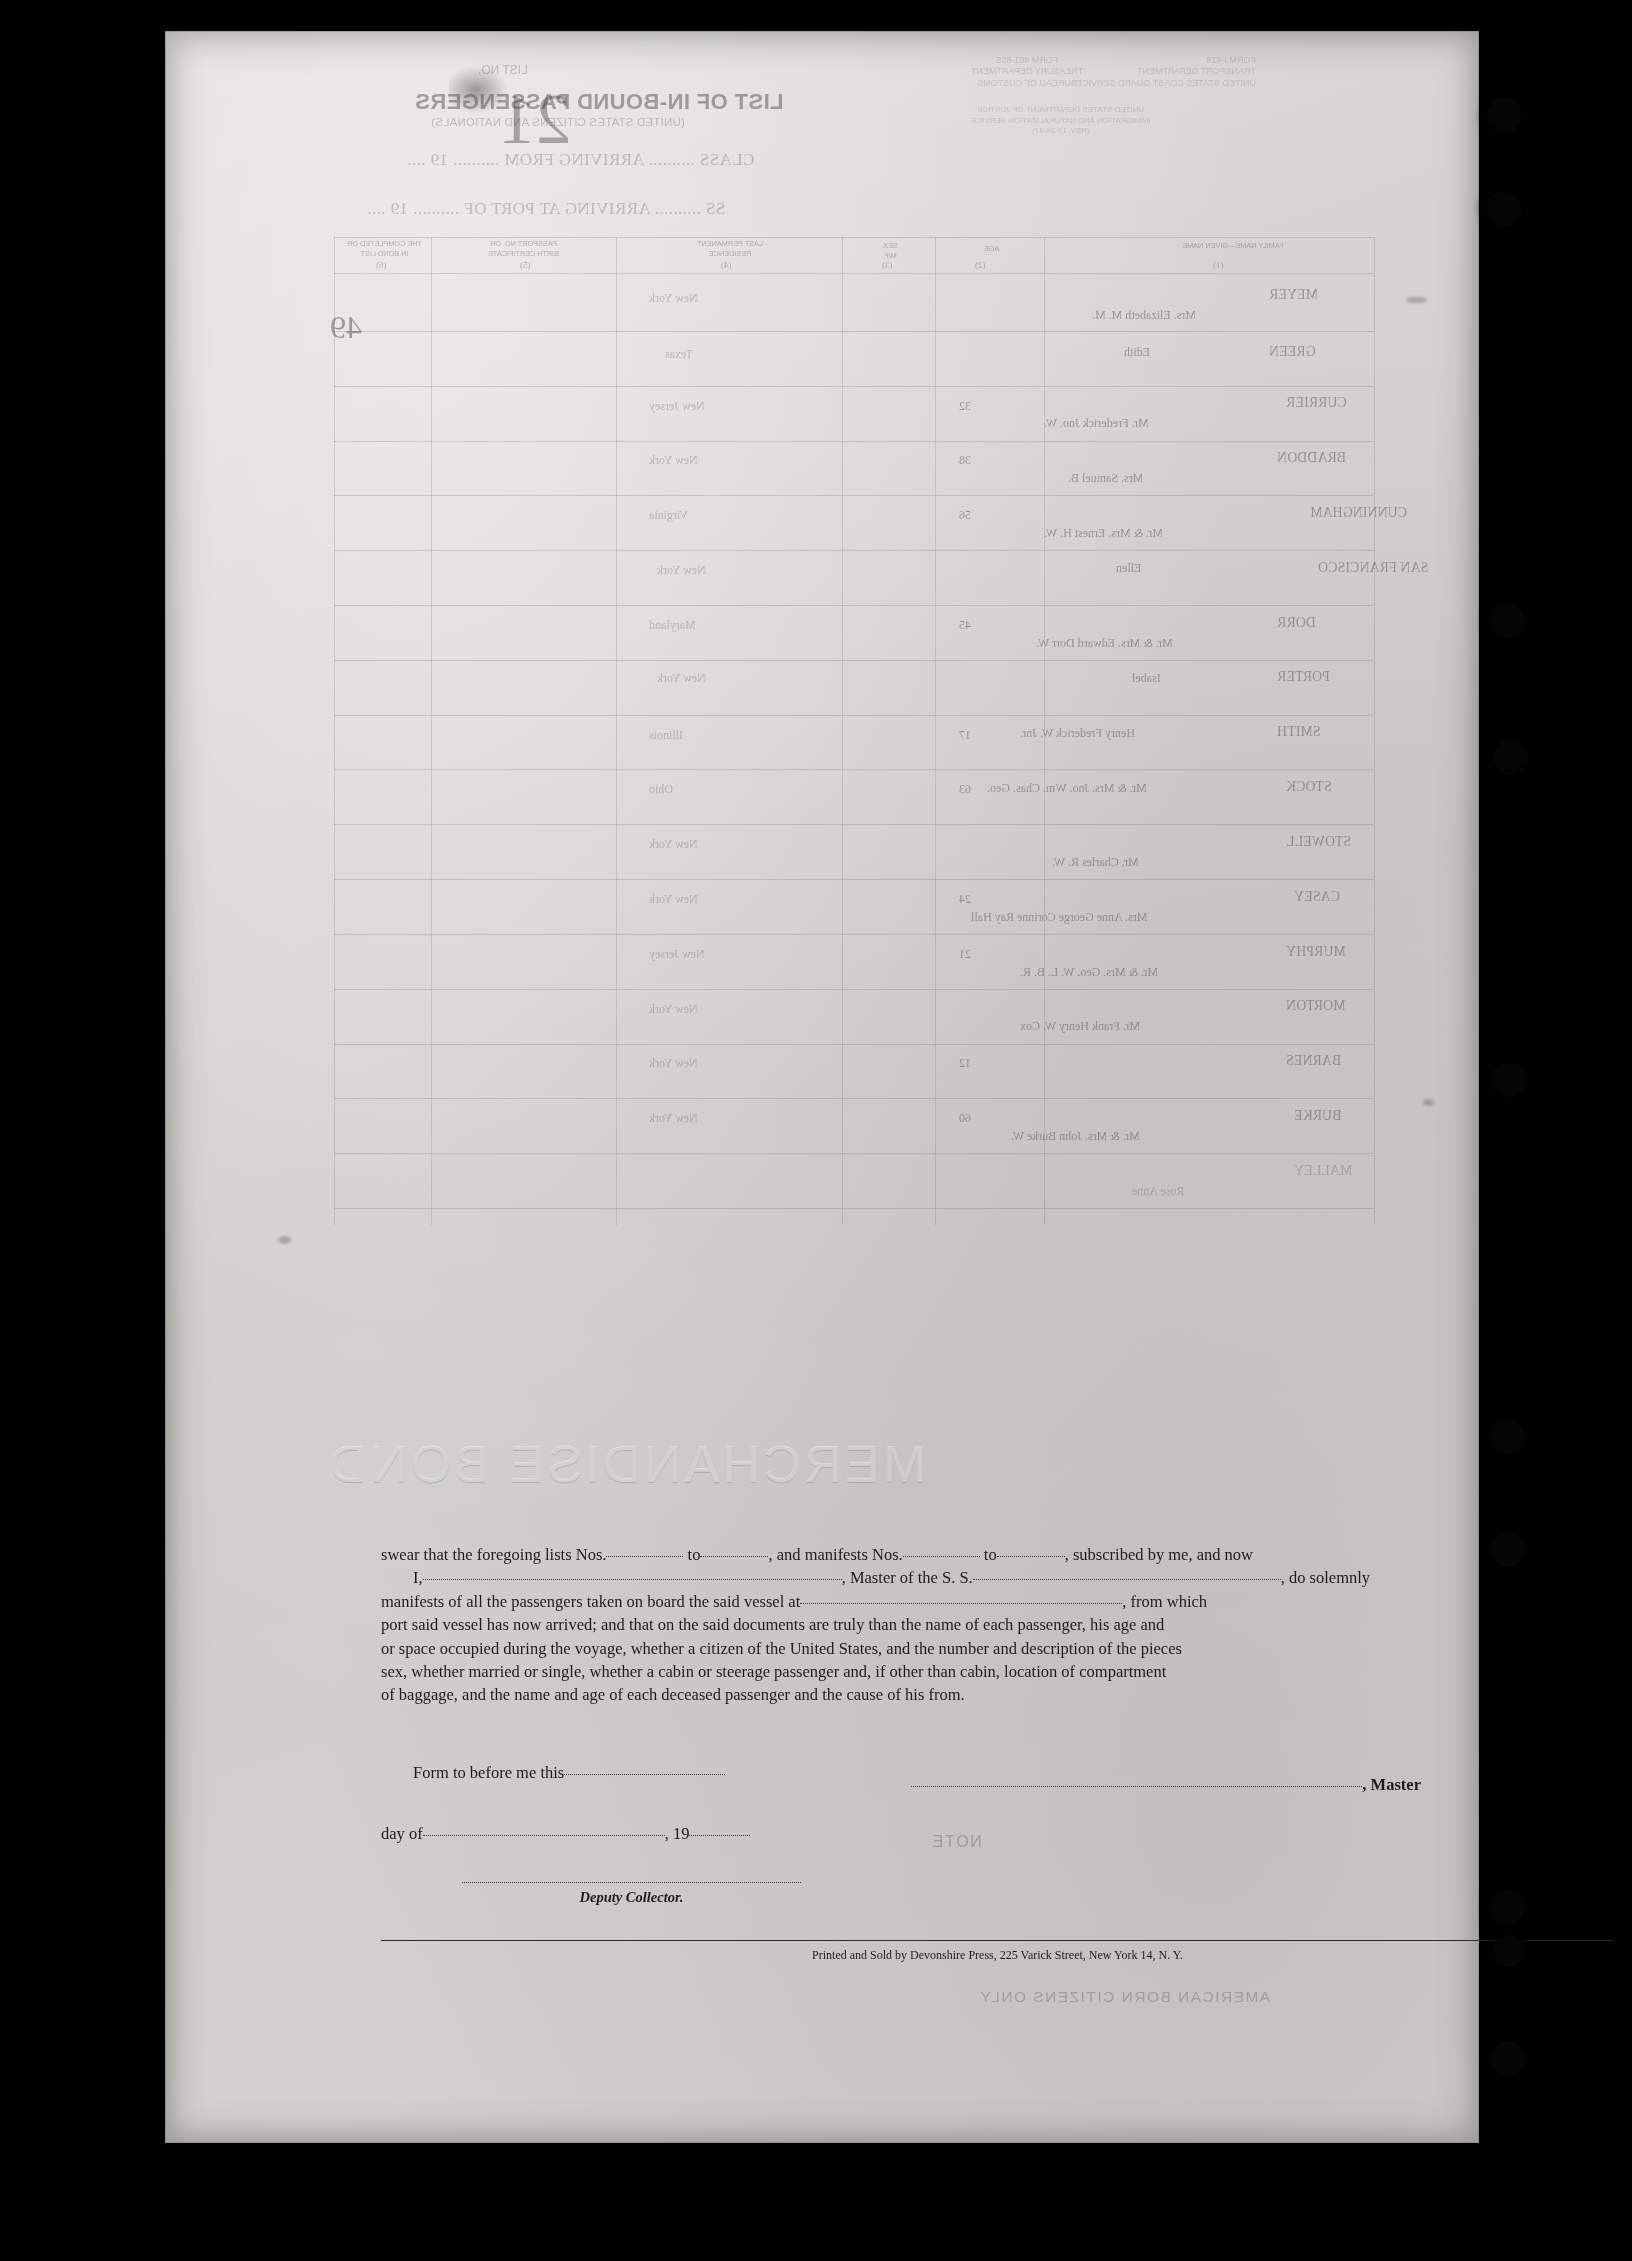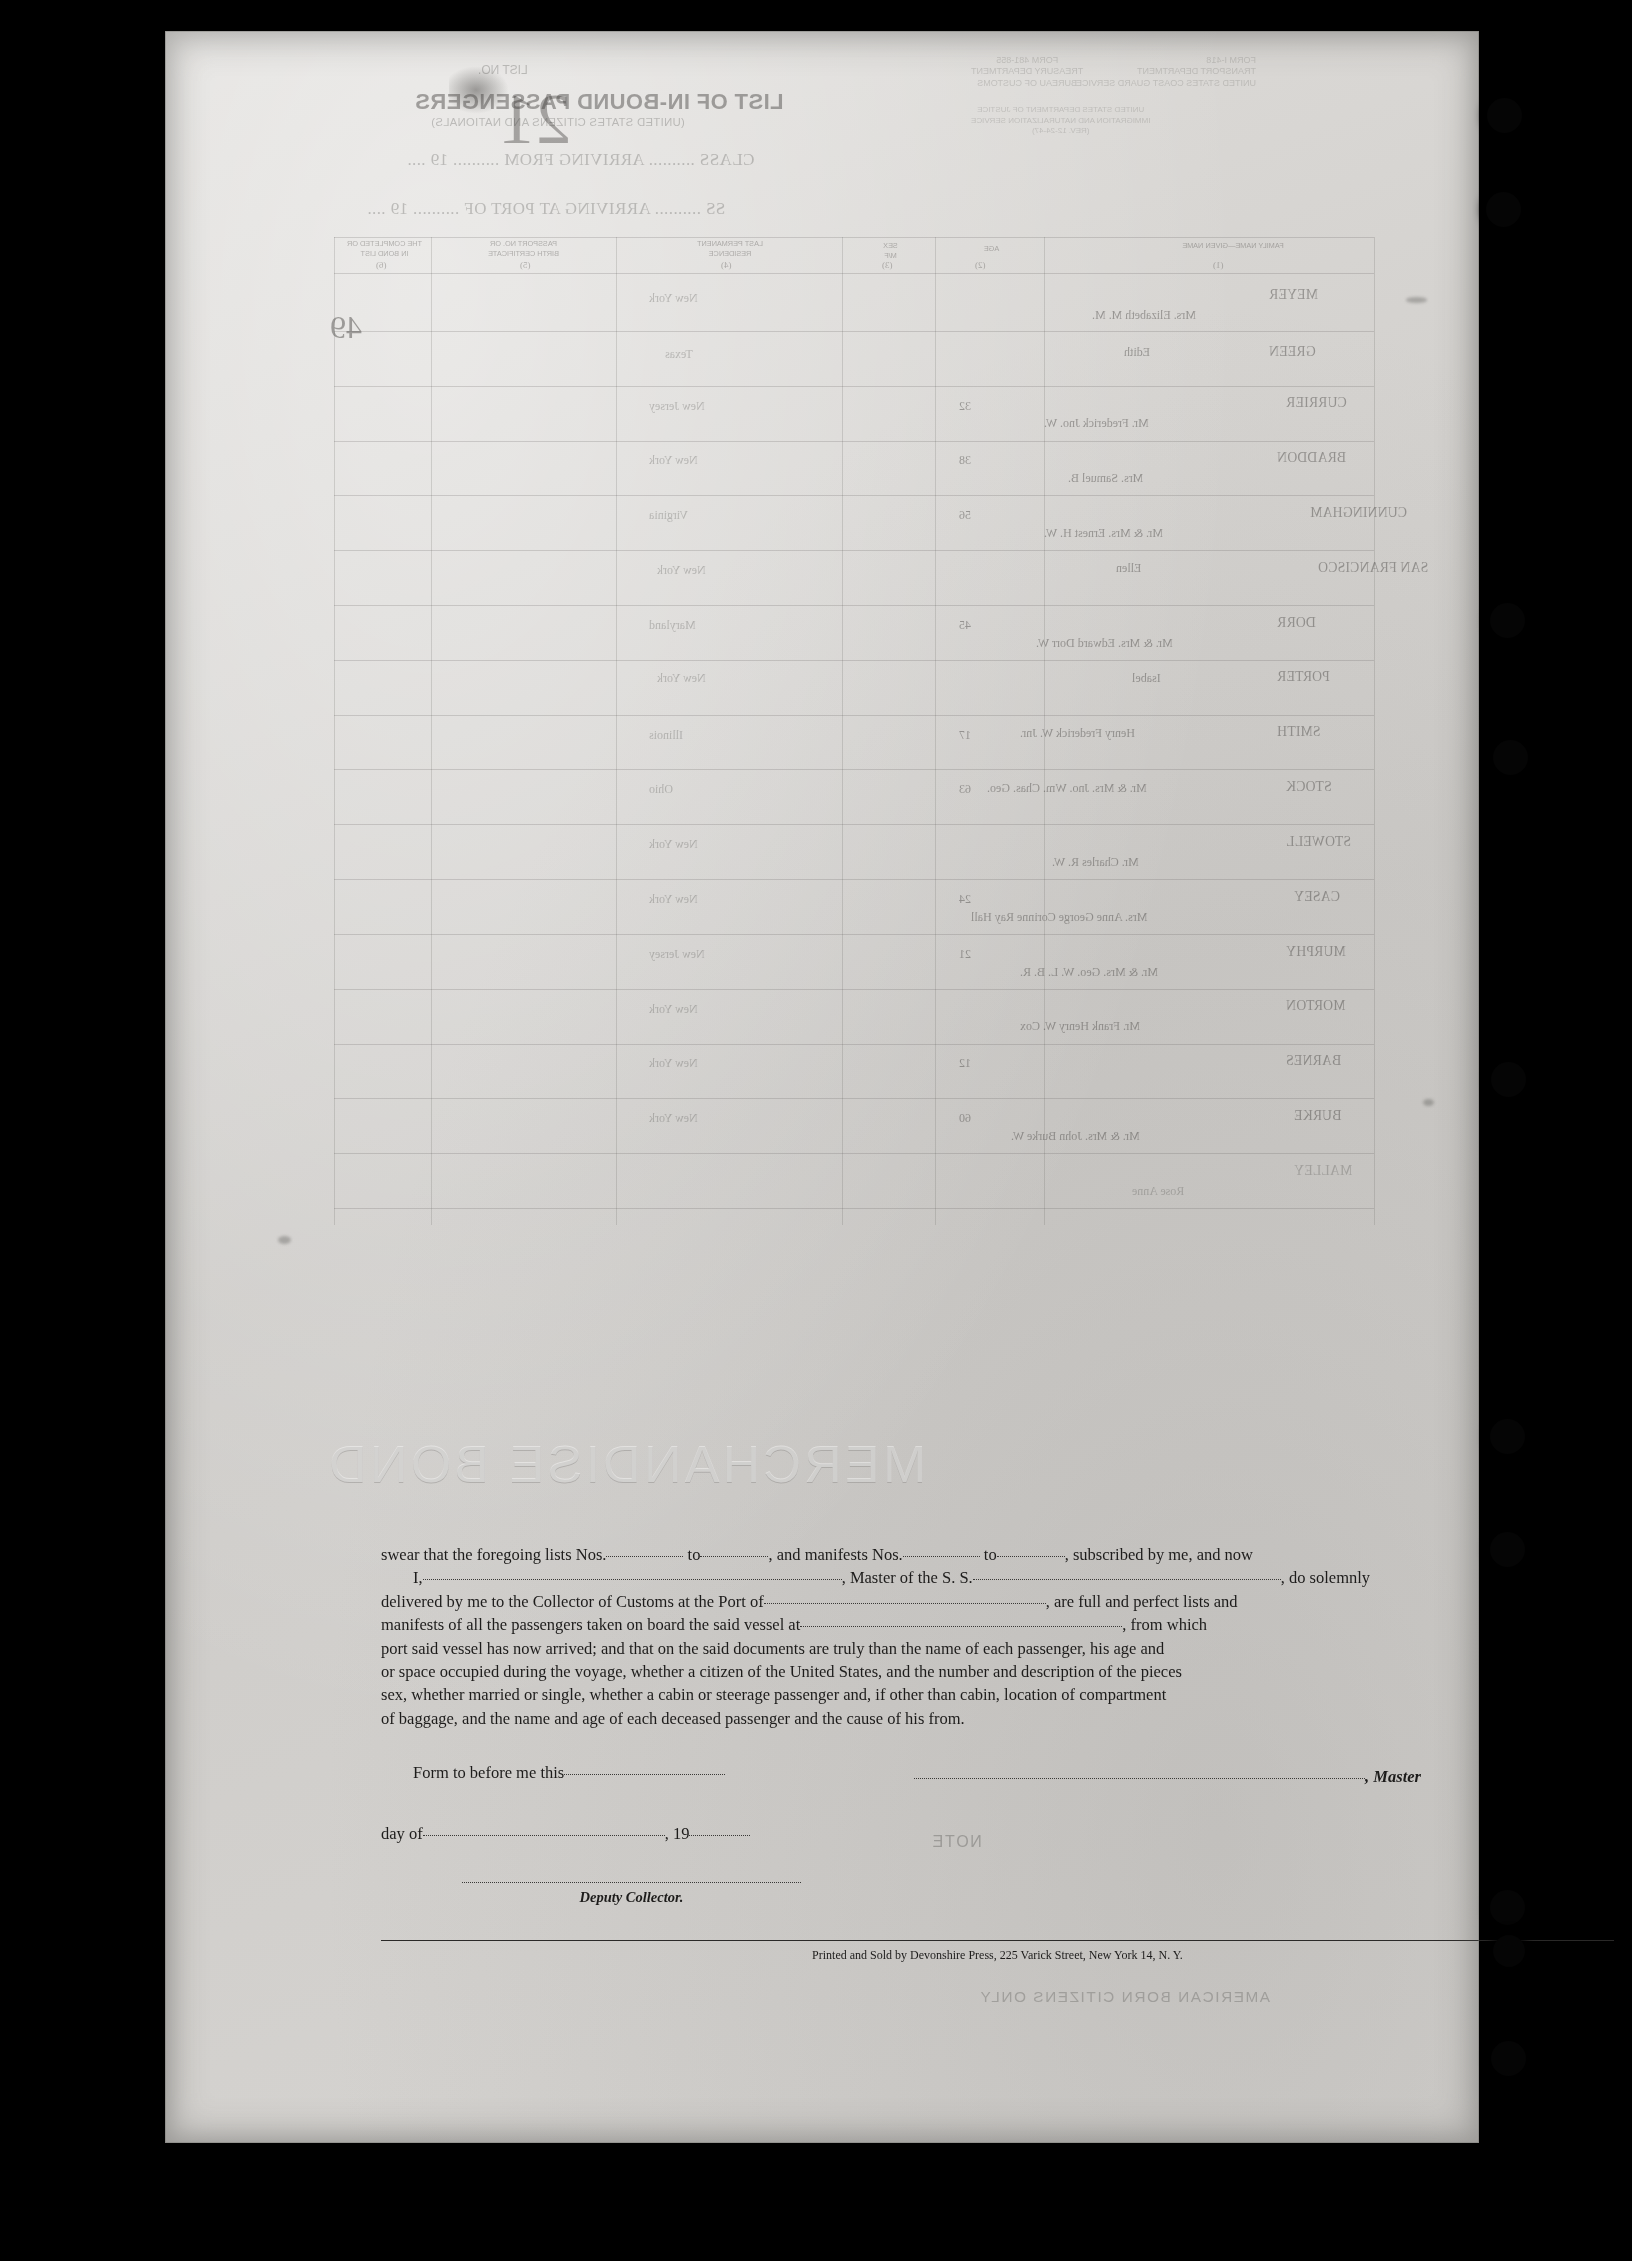--- a/index.html
+++ b/index.html
@@ -217,22 +217,21 @@
     left: 216px;
     top: 1732px;
     width: 1040px;
     font-family: "Liberation Serif", serif;
     font-size: 16.5px;
     color: #1d1c1b;
   }
   #sworn .row { position: relative; height: 37px; }
   #master-sig {
     position: absolute;
-    right: 0; top: 4px;
-    font-style: italic;
+    right: 0; top: 12px;
     font-weight: bold;
     text-align: center;
   }
   #deputy {
     position: absolute;
     left: 297px;
     top: 1858px;
     width: 339px;
     text-align: center;
     font-family: "Liberation Serif", serif;
@@ -447,23 +446,20 @@
   <div id="watermark">MERCHANDISE BOND</div>
 
   <div id="affidavit">
     <span class="ln">
       swear that the foregoing lists Nos.<span class="dots" style="width:77px"></span> to<span class="dots" style="width:68px"></span>, and manifests Nos.<span class="dots" style="width:77px"></span> to<span class="dots" style="width:68px"></span>, subscribed by me, and now
     </span>
     <span class="ln">
       <span class="indent"></span>I,<span class="dots" style="width:419px"></span>, Master of the S. S.<span class="dots" style="width:308px"></span>, do solemnly
     </span>
     <span class="ln">
-      delivered by me to the Collector of Customs at the Port of<span class="dots" style="width:282px"></span>, are full and perfect lists and
-    </span>
-    <span class="ln">
       manifests of all the passengers taken on board the said vessel at<span class="dots" style="width:322px"></span>, from which
     </span>
     <span class="ln">port said vessel has now arrived; and that on the said documents are truly than the name of each passenger, his age and</span>
     <span class="ln">or space occupied during the voyage, whether a citizen of the United States, and the number and description of the pieces</span>
     <span class="ln">sex, whether married or single, whether a cabin or steerage passenger and, if other than cabin, location of compartment</span>
     <span class="ln">of baggage, and the name and age of each deceased passenger and the cause of his from.</span>
   </div>
 
   <div id="sworn">
     <div class="row">

